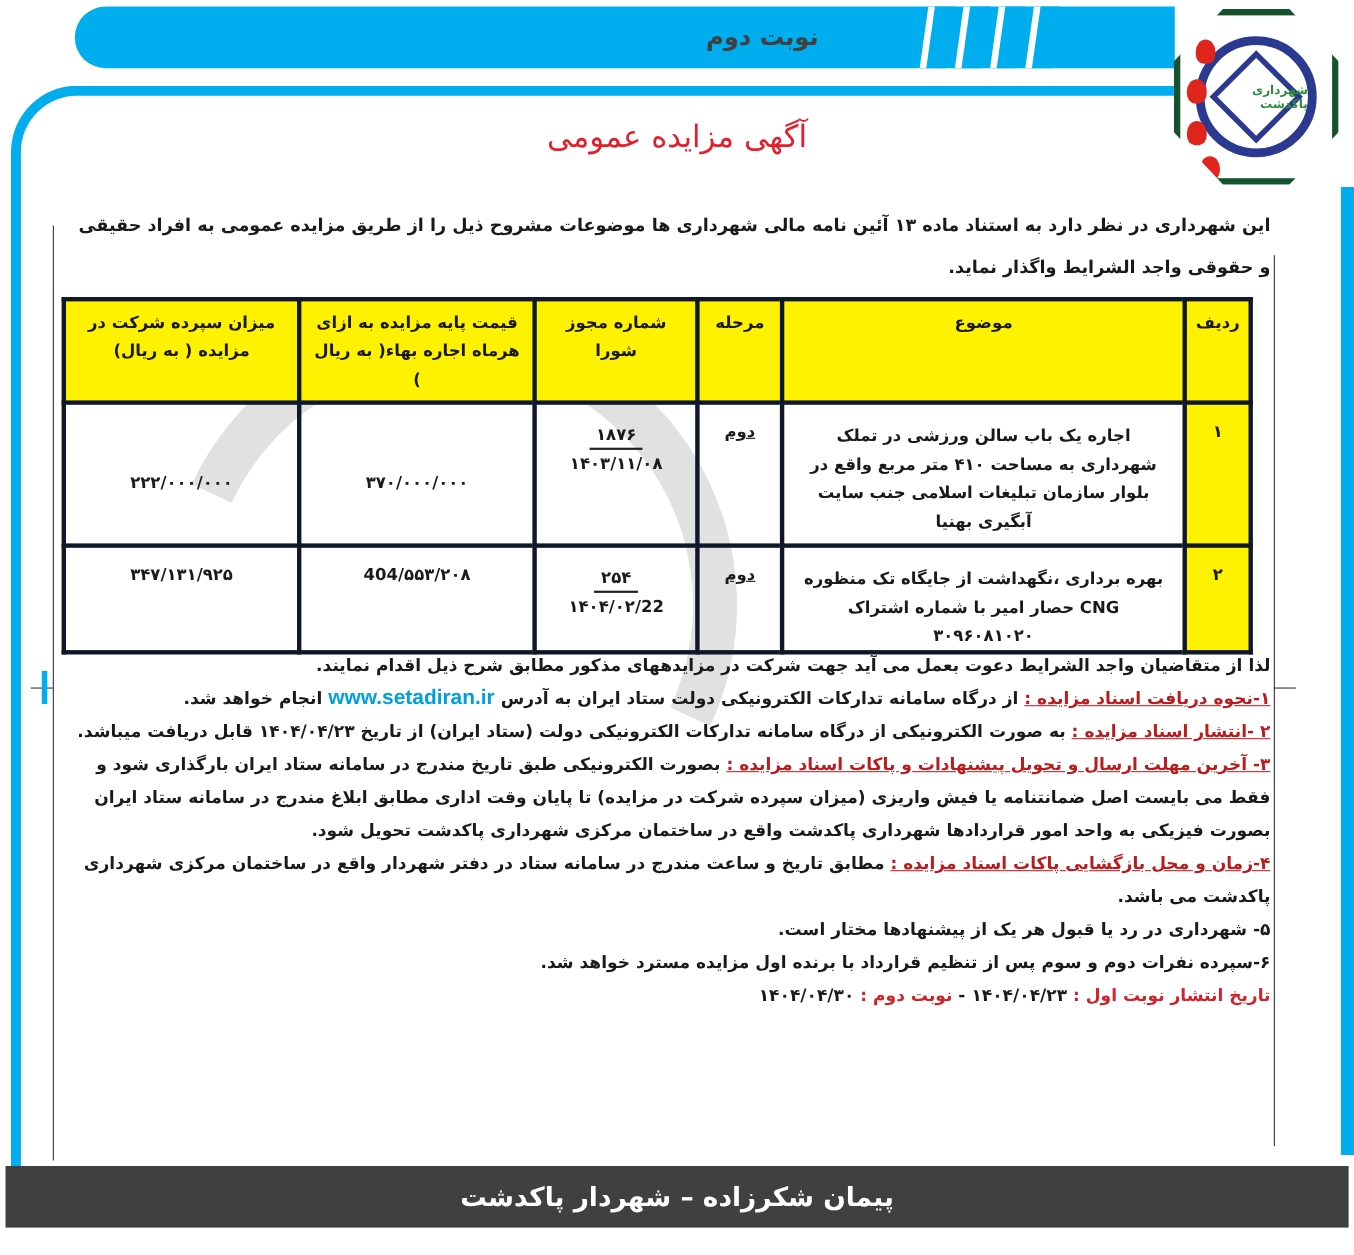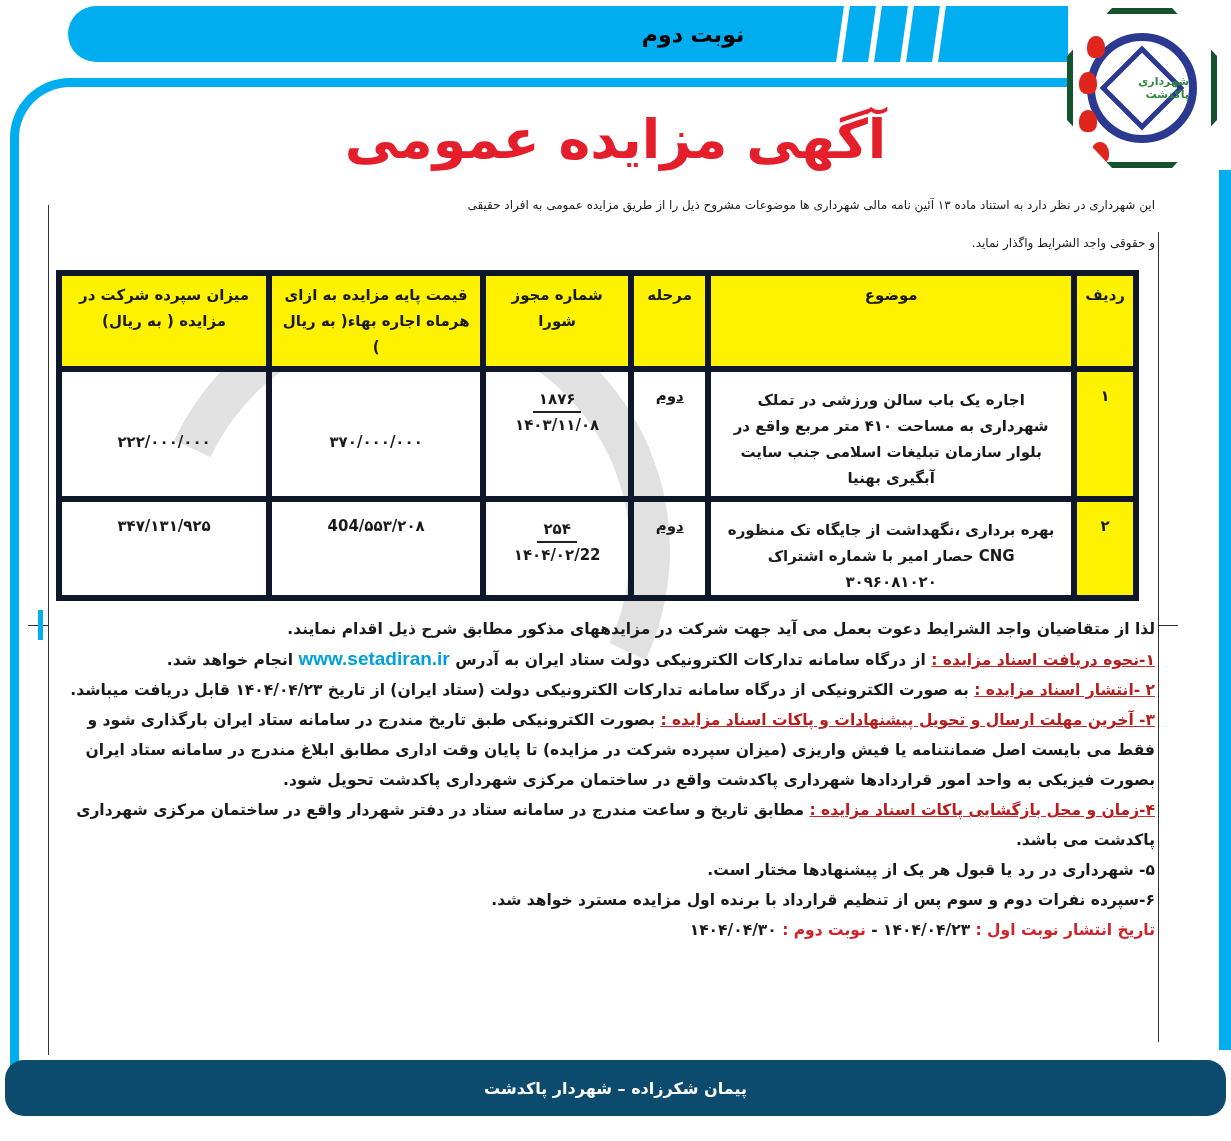--- a/index.html
+++ b/index.html
@@ -5,21 +5,21 @@
     * { box-sizing: border-box; margin: 0; padding: 0; }
     html, body { width: 1231px; height: 1141px; background: #ffffff; overflow: hidden; }
     body { font-family: "DejaVu Sans", "Liberation Sans", sans-serif; color: #1a1a1a; position: relative; direction: rtl; }
 
     
     .top-banner {
       position: absolute; left: 68px; top: 6px; width: 1000px; height: 56px;
       background: #00aeef; border-radius: 28px 0 0 28px;
       display: flex; align-items: center; justify-content: center;
     }
-    .top-banner-title { color: #000000; font-weight: bold; font-size: 22px; margin-left: 250px; }
+    .top-banner-title { color: #404040; font-weight: bold; font-size: 22px; margin-left: 250px; }
     .stripes { position: absolute; left: 840px; top: 6px; height: 56px; display: flex; gap: 8px; }
     .stripe { width: 24px; height: 56px; background: #00aeef; transform: skewX(-8deg); border-left: 6px solid #fff; }
 
     
     .frame {
       position: absolute; left: 10px; top: 78px; width: 1205px; height: 1000px;
       border: 9px solid #00aeef; border-right: none; border-bottom: none;
       border-radius: 60px 0 0 0;
     }
     .frame-right-bar { position: absolute; right: 0px; top: 170px; width: 12px; height: 880px; background: #00aeef; }
@@ -31,58 +31,58 @@
       clip-path: polygon(30% 0, 70% 0, 100% 30%, 100% 70%, 70% 100%, 30% 100%, 0 70%, 0 30%);
       display: flex; align-items: center; justify-content: center;
     }
     .logo-inner { width: 110px; height: 110px; border: 8px solid #2b3990; border-radius: 50%; display:flex; align-items:center; justify-content:center; position: relative; }
     .logo-star { width: 60px; height: 60px; border: 5px solid #2b3990; transform: rotate(45deg); }
     .logo-text { position: absolute; font-size: 11px; color: #2d8a3e; font-weight: bold; }
     .tulip { position: absolute; width: 18px; height: 22px; background: #e0261c; border-radius: 50% 50% 40% 40%; }
 
     .headline {
       position: absolute; left: 0; right: 0; top: 108px; text-align: center;
-      font-size: 54px; font-weight: bold; color: #e41e2b;
+      font-size: 28px; font-weight: normal; color: #e41e2b;
     }
 
     .content { position: absolute; left: 55px; width: 1100px; }
     .vline { position: absolute; width: 1px; background: #333; }
-    .intro { top: 186px; font-size: 12px; font-weight: normal; line-height: 38px; }
+    .intro { top: 186px; font-size: 16px; font-weight: bold; line-height: 38px; }
 
     
     table.auction {
       position: absolute; left: 56px; top: 270px; width: 1083px;
       border-collapse: collapse; border: 3px solid #222;
       font-size: 15px; font-weight: bold; text-align: center;
     }
-    table.auction th, table.auction td { border: 6px solid #0f172a; }
+    table.auction th, table.auction td { border: 4px solid #0f172a; }
     table.auction th { background: #fff200; height: 84px; padding: 6px 8px; line-height: 26px; vertical-align: top; }
     table.auction td { height: 130px; vertical-align: top; padding-top: 15px; background: transparent; }
     table.auction tr.r2 td { height: 82px; }
     td.rowno { background: #fff200 !important; width: 52px; }
     td.subject { width: 366px; line-height: 26px; padding: 14px 12px 0 12px; }
     td.stage { width: 77px; text-decoration: underline; }
     td.permit { width: 148px; line-height: 24px; }
     .permit-no { display: inline-block; border-bottom: 2px solid #222; padding: 0 6px; }
     td.price { width: 214px; }
     td.deposit { }
     th.rowno-h { width: 52px; }
 
     .watermark { position: absolute; left: 150px; top: 290px; width: 520px; height: 520px; border-radius: 50%; border: 40px solid rgba(170,170,170,0.35); border-left-color: transparent; border-bottom-color: transparent; transform: rotate(-20deg); pointer-events: none; }
     .watermark-y { position: absolute; left: 440px; top: 275px; width: 420px; height: 420px; border-radius: 50%; border: 36px solid rgba(190,180,0,0.35); border-bottom-color: transparent; border-left-color: transparent; border-right-color: transparent; pointer-events: none; }
 
-    .clauses { top: 614px; font-size: 15.5px; font-weight: bold; line-height: 30px; }
+    .clauses { top: 590px; font-size: 15.5px; font-weight: bold; line-height: 30px; }
     .clause .key { color: #b91c1c; text-decoration: underline; text-decoration-color: #d2232a; }
     .clause .url { color: #00a0dc; font-family: "Liberation Sans", sans-serif; font-weight: bold; font-size: 19px; direction: ltr; unicode-bidi: embed; }
     .pubdate .key { color: #d2232a; }
 
     .footer {
       position: absolute; left: 5px; top: 1060px; width: 1221px; height: 56px;
-      background: #0c4a6e; display: flex; align-items: center; justify-content: center;
-      color: #fff; font-weight: bold; font-size: 16px; border-radius: 19px;
+      background: #404040; display: flex; align-items: center; justify-content: center;
+      color: #fff; font-weight: bold; font-size: 24px;
     }
     .tick { position: absolute; width: 20px; height: 1px; background: #333; }
     .tick-bar { position: absolute; width: 5px; height: 30px; background: #00aeef; }
   </style>
 </head>
 <body>
 
 <div class="top-banner">
   <span class="top-banner-title">نوبت دوم</span>
 </div>

